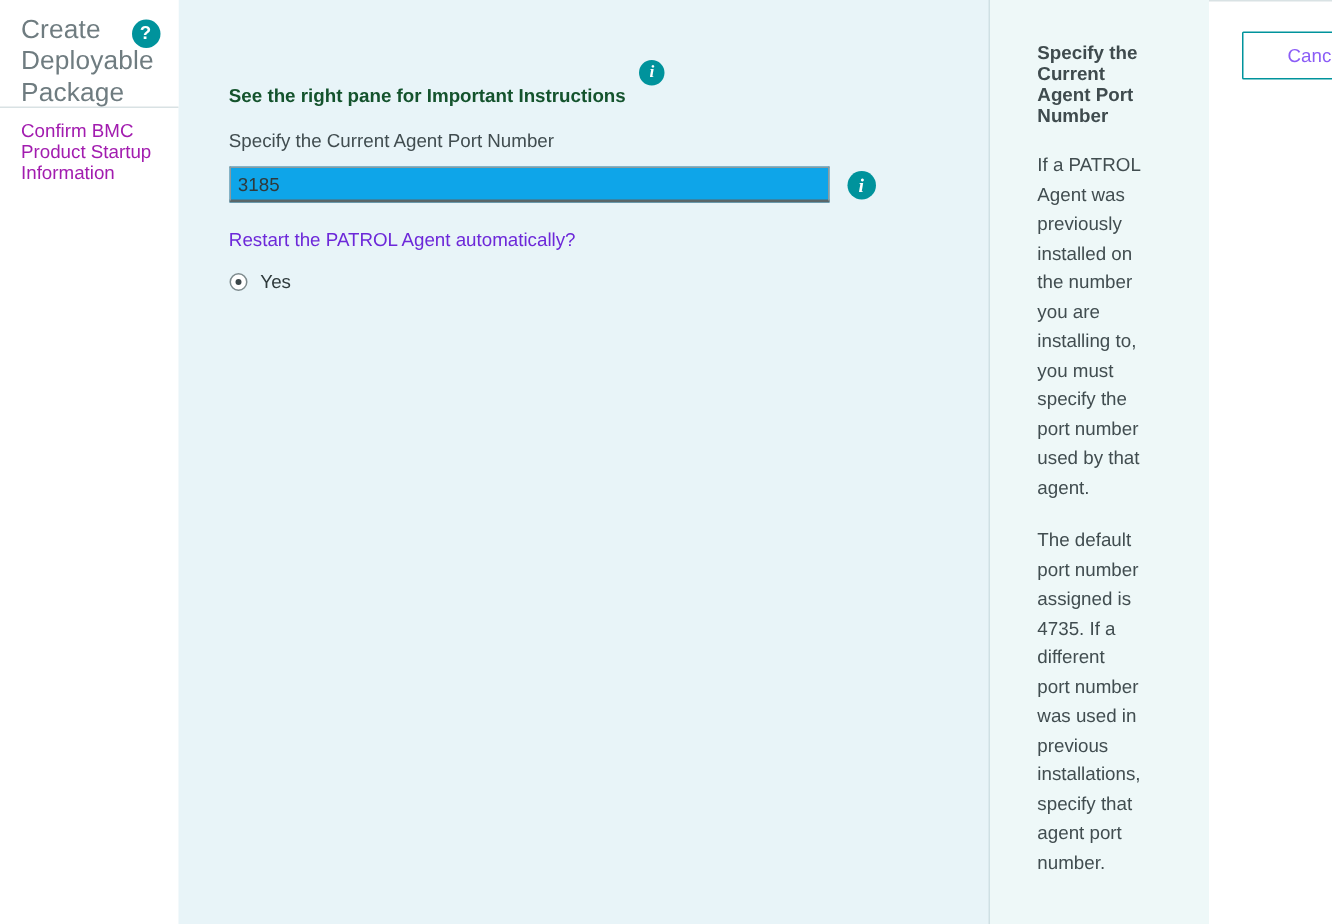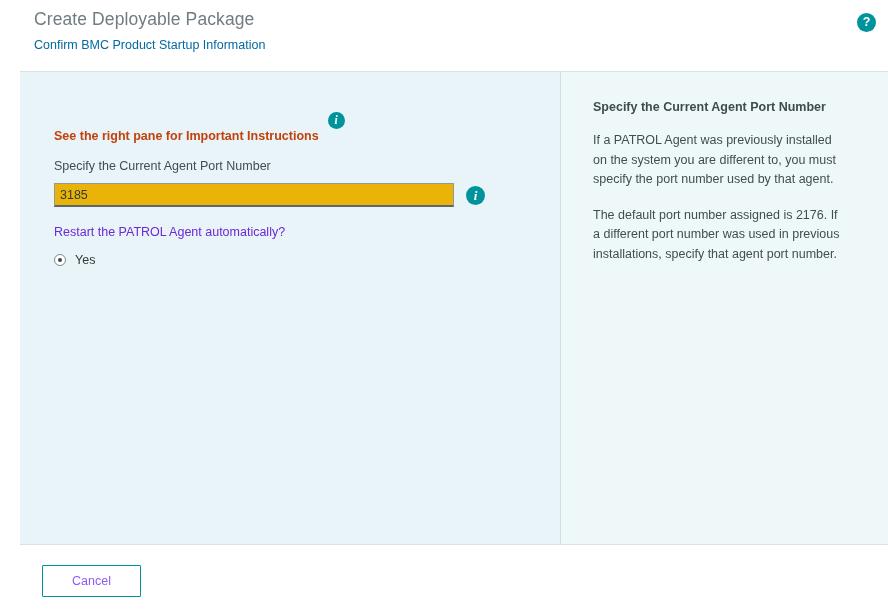--- a/index.html
+++ b/index.html
@@ -11,44 +11,43 @@
     width: 888px;
     height: 616px;
     font-family: "Liberation Sans", sans-serif;
     background: #ffffff;
     overflow: hidden;
   }
   .window {
     width: 888px;
     height: 616px;
     display: flex;
-    flex-direction: column;
-    background: #ffffff;
-    padding-left: 20px;
+    flex-direction: row;
+    background: #ffffff;
   }
 
   
   .header {
     height: 72px;
     flex: 0 0 72px;
     background: #ffffff;
     border-bottom: 1px solid #d9e2e4;
     position: relative;
     padding: 9px 16px 0 14px;
   }
   .header-title {
     font-size: 17.5px;
     color: #6f7c80;
     font-weight: normal;
     letter-spacing: 0.1px;
   }
   .header-subtitle {
     margin-top: 8px;
     font-size: 12.5px;
-    color: #0369a1;
+    color: #a21caf;
   }
   .help-icon {
     position: absolute;
     top: 13px;
     right: 12px;
     width: 19px;
     height: 19px;
     border-radius: 50%;
     background: #00939c;
     color: #ffffff;
@@ -82,21 +81,21 @@
   
   .instr-row {
     display: flex;
     align-items: center;
     gap: 9px;
     margin-bottom: 16px;
   }
   .instr-label {
     font-size: 12.5px;
     font-weight: bold;
-    color: #c2410c;
+    color: #14532d;
     margin-top: 32px;
   }
   .info-dot {
     width: 17px;
     height: 17px;
     border-radius: 50%;
     background: #00939c;
     color: #ffffff;
     font-size: 11.5px;
     font-weight: bold;
@@ -114,21 +113,21 @@
   }
   .input-row {
     display: flex;
     align-items: center;
     gap: 12px;
     margin-bottom: 18px;
   }
   .port-input {
     width: 400px;
     height: 24px;
-    background: #eab308;
+    background: #0ea5e9;
     border: 1px solid #8d9a9d;
     border-bottom: 2px solid #5a6669;
     font-size: 12.5px;
     color: #2f3a3c;
     padding: 0 5px;
     font-family: "Liberation Sans", sans-serif;
     outline: none;
   }
   .info-dot.large {
     width: 19px;
@@ -248,22 +247,22 @@
       <div class="radio-row">
         <span class="radio checked"></span>
         <span class="radio-label">Yes</span>
       </div>
 
 
     </div>
 
     <div class="right-pane">
       <div class="right-title">Specify the Current Agent Port Number</div>
-      <p class="right-para">If a PATROL Agent was previously installed on the system you are different to, you must specify the port number used by that agent.</p>
-      <p class="right-para">The default port number assigned is 2176. If a different port number was used in previous installations, specify that agent port number.</p>
+      <p class="right-para">If a PATROL Agent was previously installed on the number you are installing to, you must specify the port number used by that agent.</p>
+      <p class="right-para">The default port number assigned is 4735. If a different port number was used in previous installations, specify that agent port number.</p>
     </div>
 
   </div>
 
   <div class="footer">
     <button class="btn">Cancel</button>
     <div class="footer-right">
     </div>
   </div>
 

